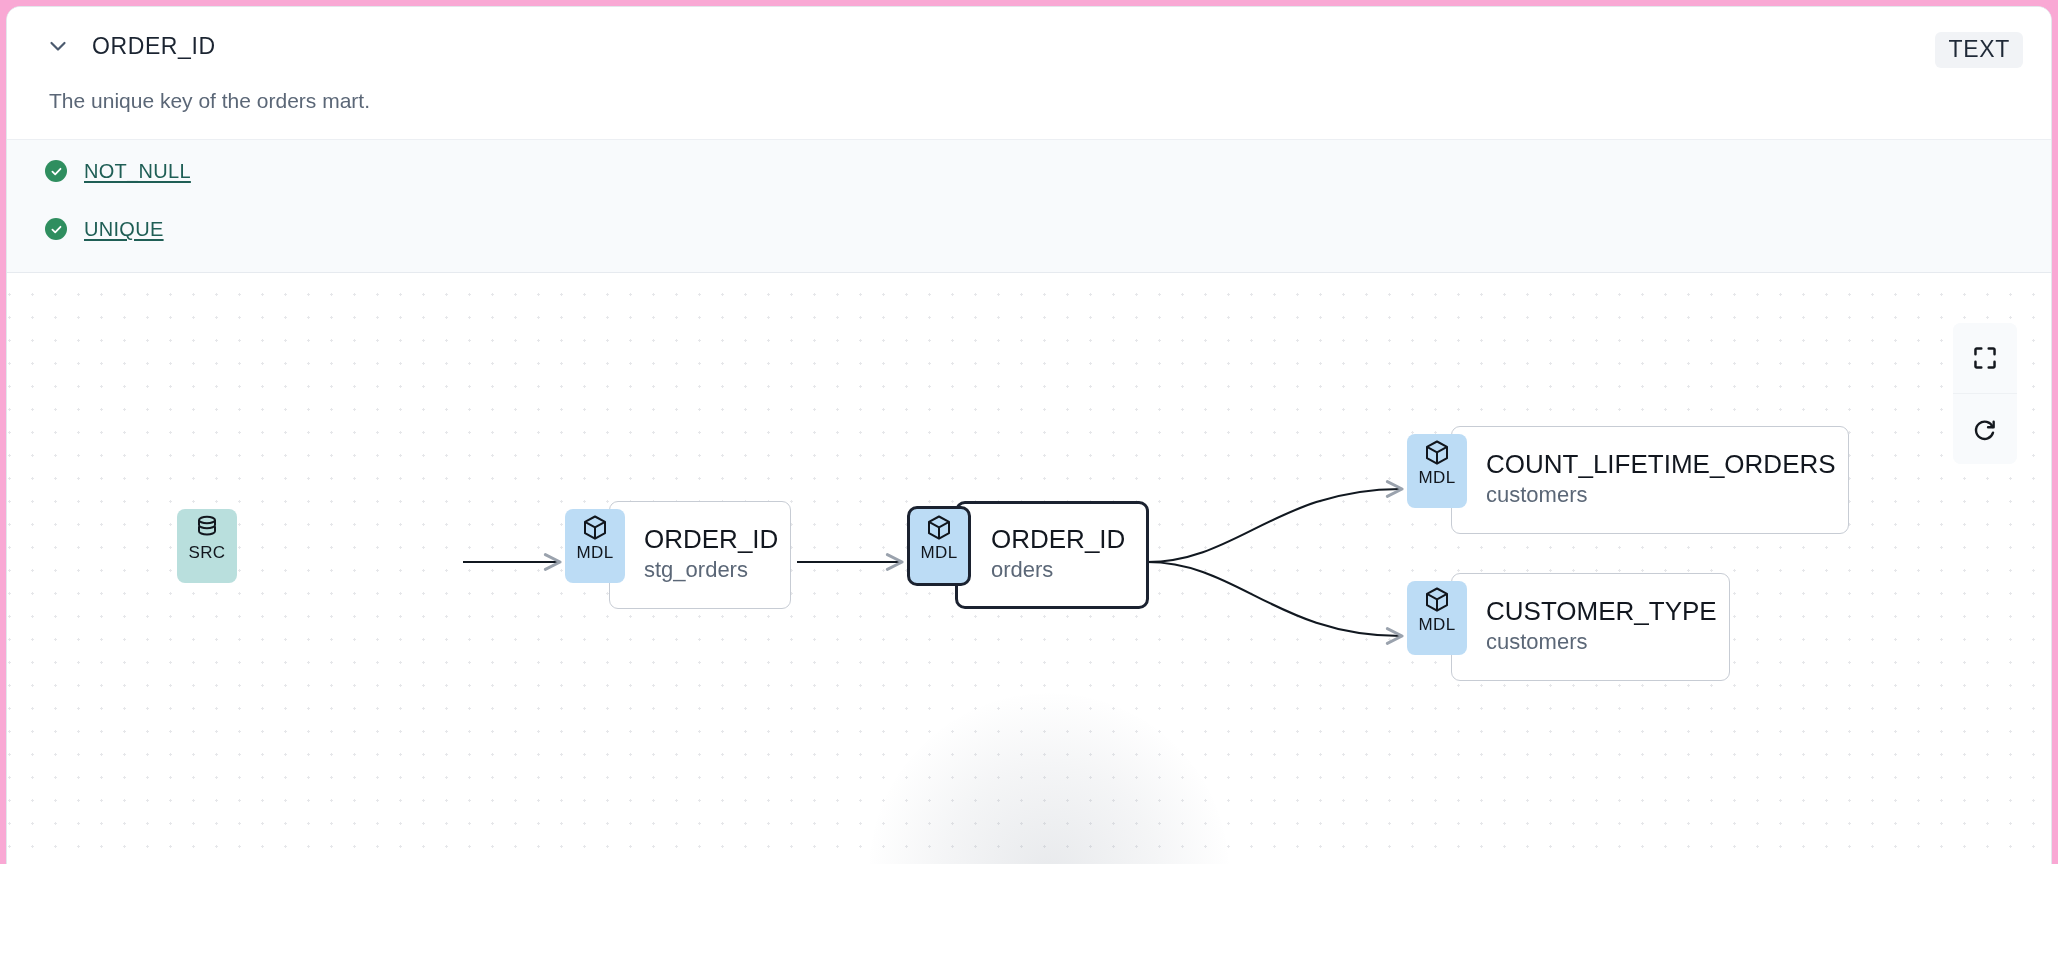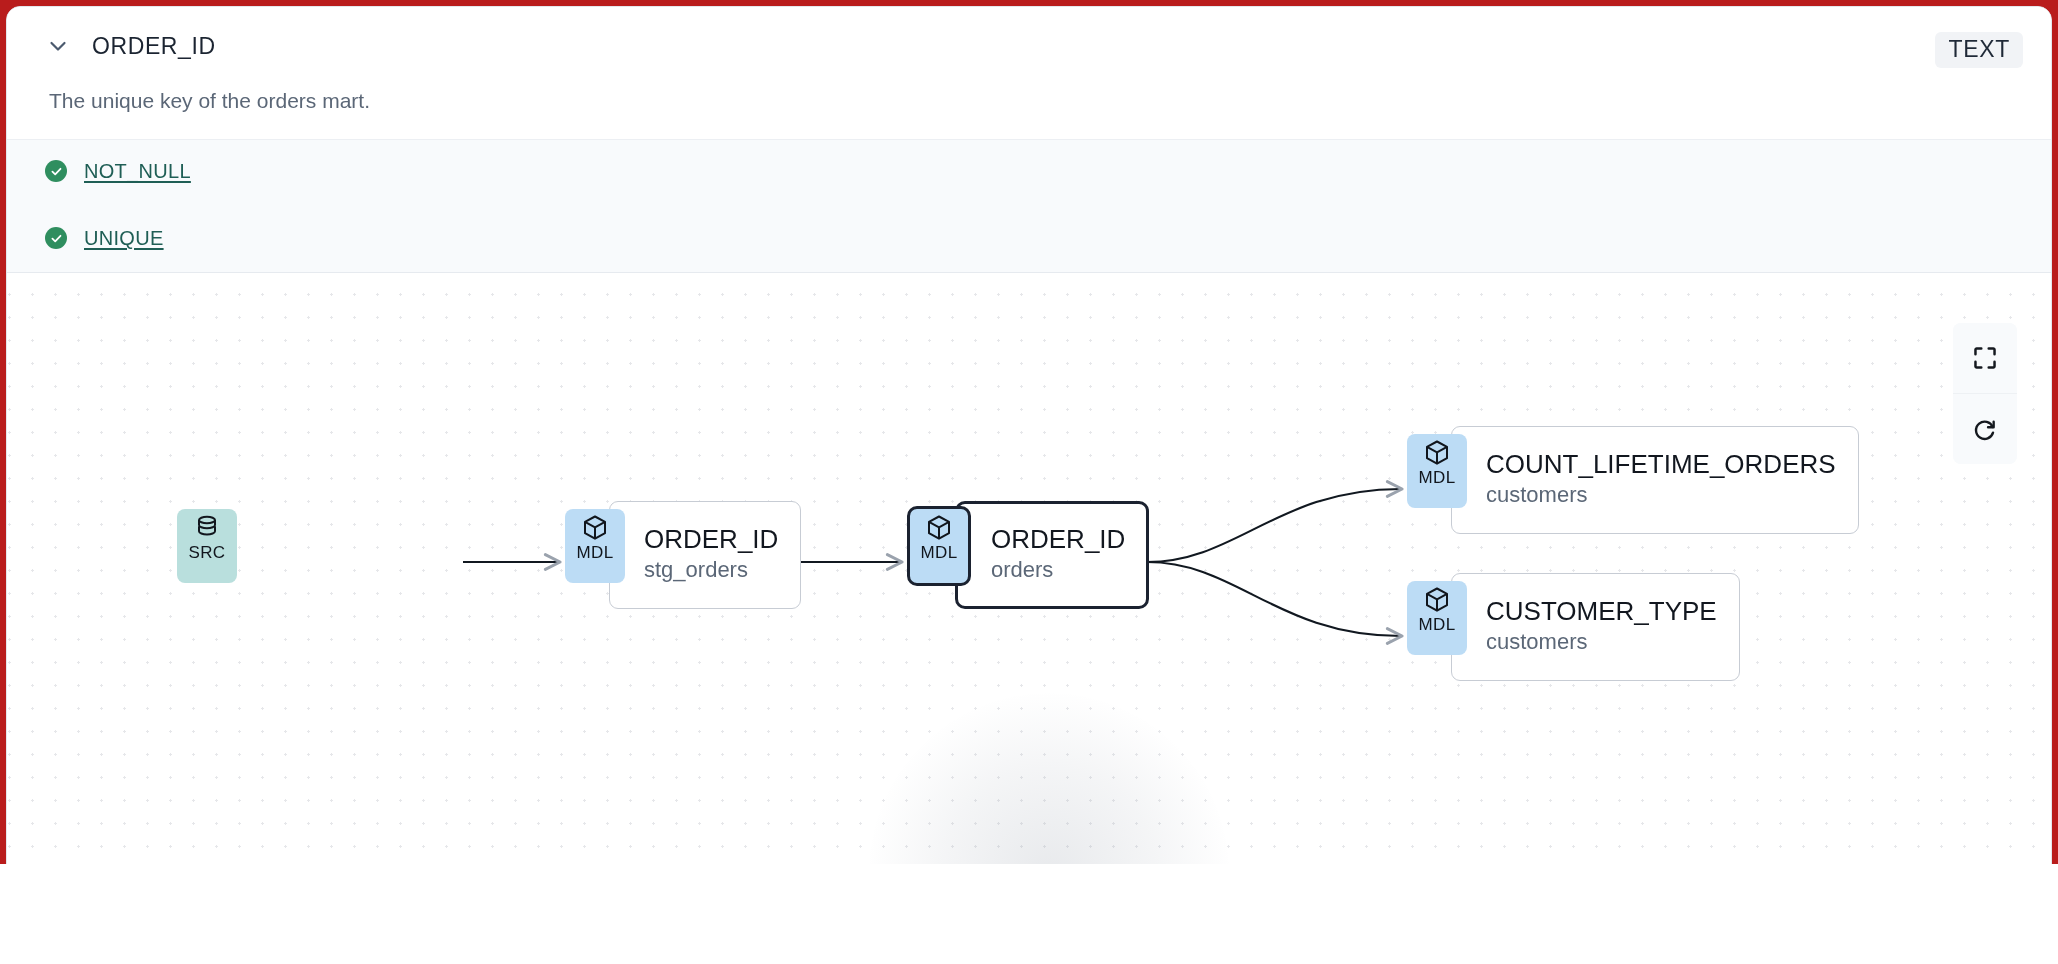--- a/index.html
+++ b/index.html
@@ -6,21 +6,21 @@
     margin: 0;
     padding: 0;
     background: #ffffff;
     font-family: "Liberation Sans", sans-serif;
   }
   #root {
     position: relative;
     width: 2058px;
     height: 864px;
     overflow: hidden;
-    background: #b91c1c;
+    background: #f9a8d4;
   }
 
   
   .card {
     position: absolute;
     left: 6px;
     top: 6px;
     width: 2046px;
     height: 952px;
     background: #ffffff;
@@ -98,21 +98,21 @@
     border-bottom: 1px solid #e6eaef;
     box-sizing: border-box;
   }
   .test-row {
     position: absolute;
     left: 38px;
     display: flex;
     height: 30px;
   }
   .test-row.r0 { top: 20px; }
-  .test-row.r1 { top: 87px; }
+  .test-row.r1 { top: 78px; }
   .check-icon {
     width: 22px; height: 22px;
     border-radius: 50%;
     background: #2f8e5f;
     display: flex;
     align-items: center;
     justify-content: center;
     flex: 0 0 auto;
   }
   .check-icon svg { display:block; }
@@ -189,21 +189,21 @@
     line-height: 1;
   }
   .badge-src { background: #b9dfdd; height: 74px; align-self: flex-start; margin-top: 8px; }
   .badge-mdl { background: #bcdcf5; height: 74px; align-self: flex-start; margin-top: 8px; }
 
   .node-body {
     background: #ffffff;
     border: 1px solid #c7ccd4;
     border-radius: 9px;
     margin-left: -16px;
-    padding: 14px 22px 16px 34px;
+    padding: 14px 12px 16px 34px;
     display: flex;
     flex-direction: column;
     justify-content: center;
     box-sizing: border-box;
     min-height: 108px;
   }
   .node-name {
     font-size: 26px;
     color: #12171f;
     line-height: 1.12;

